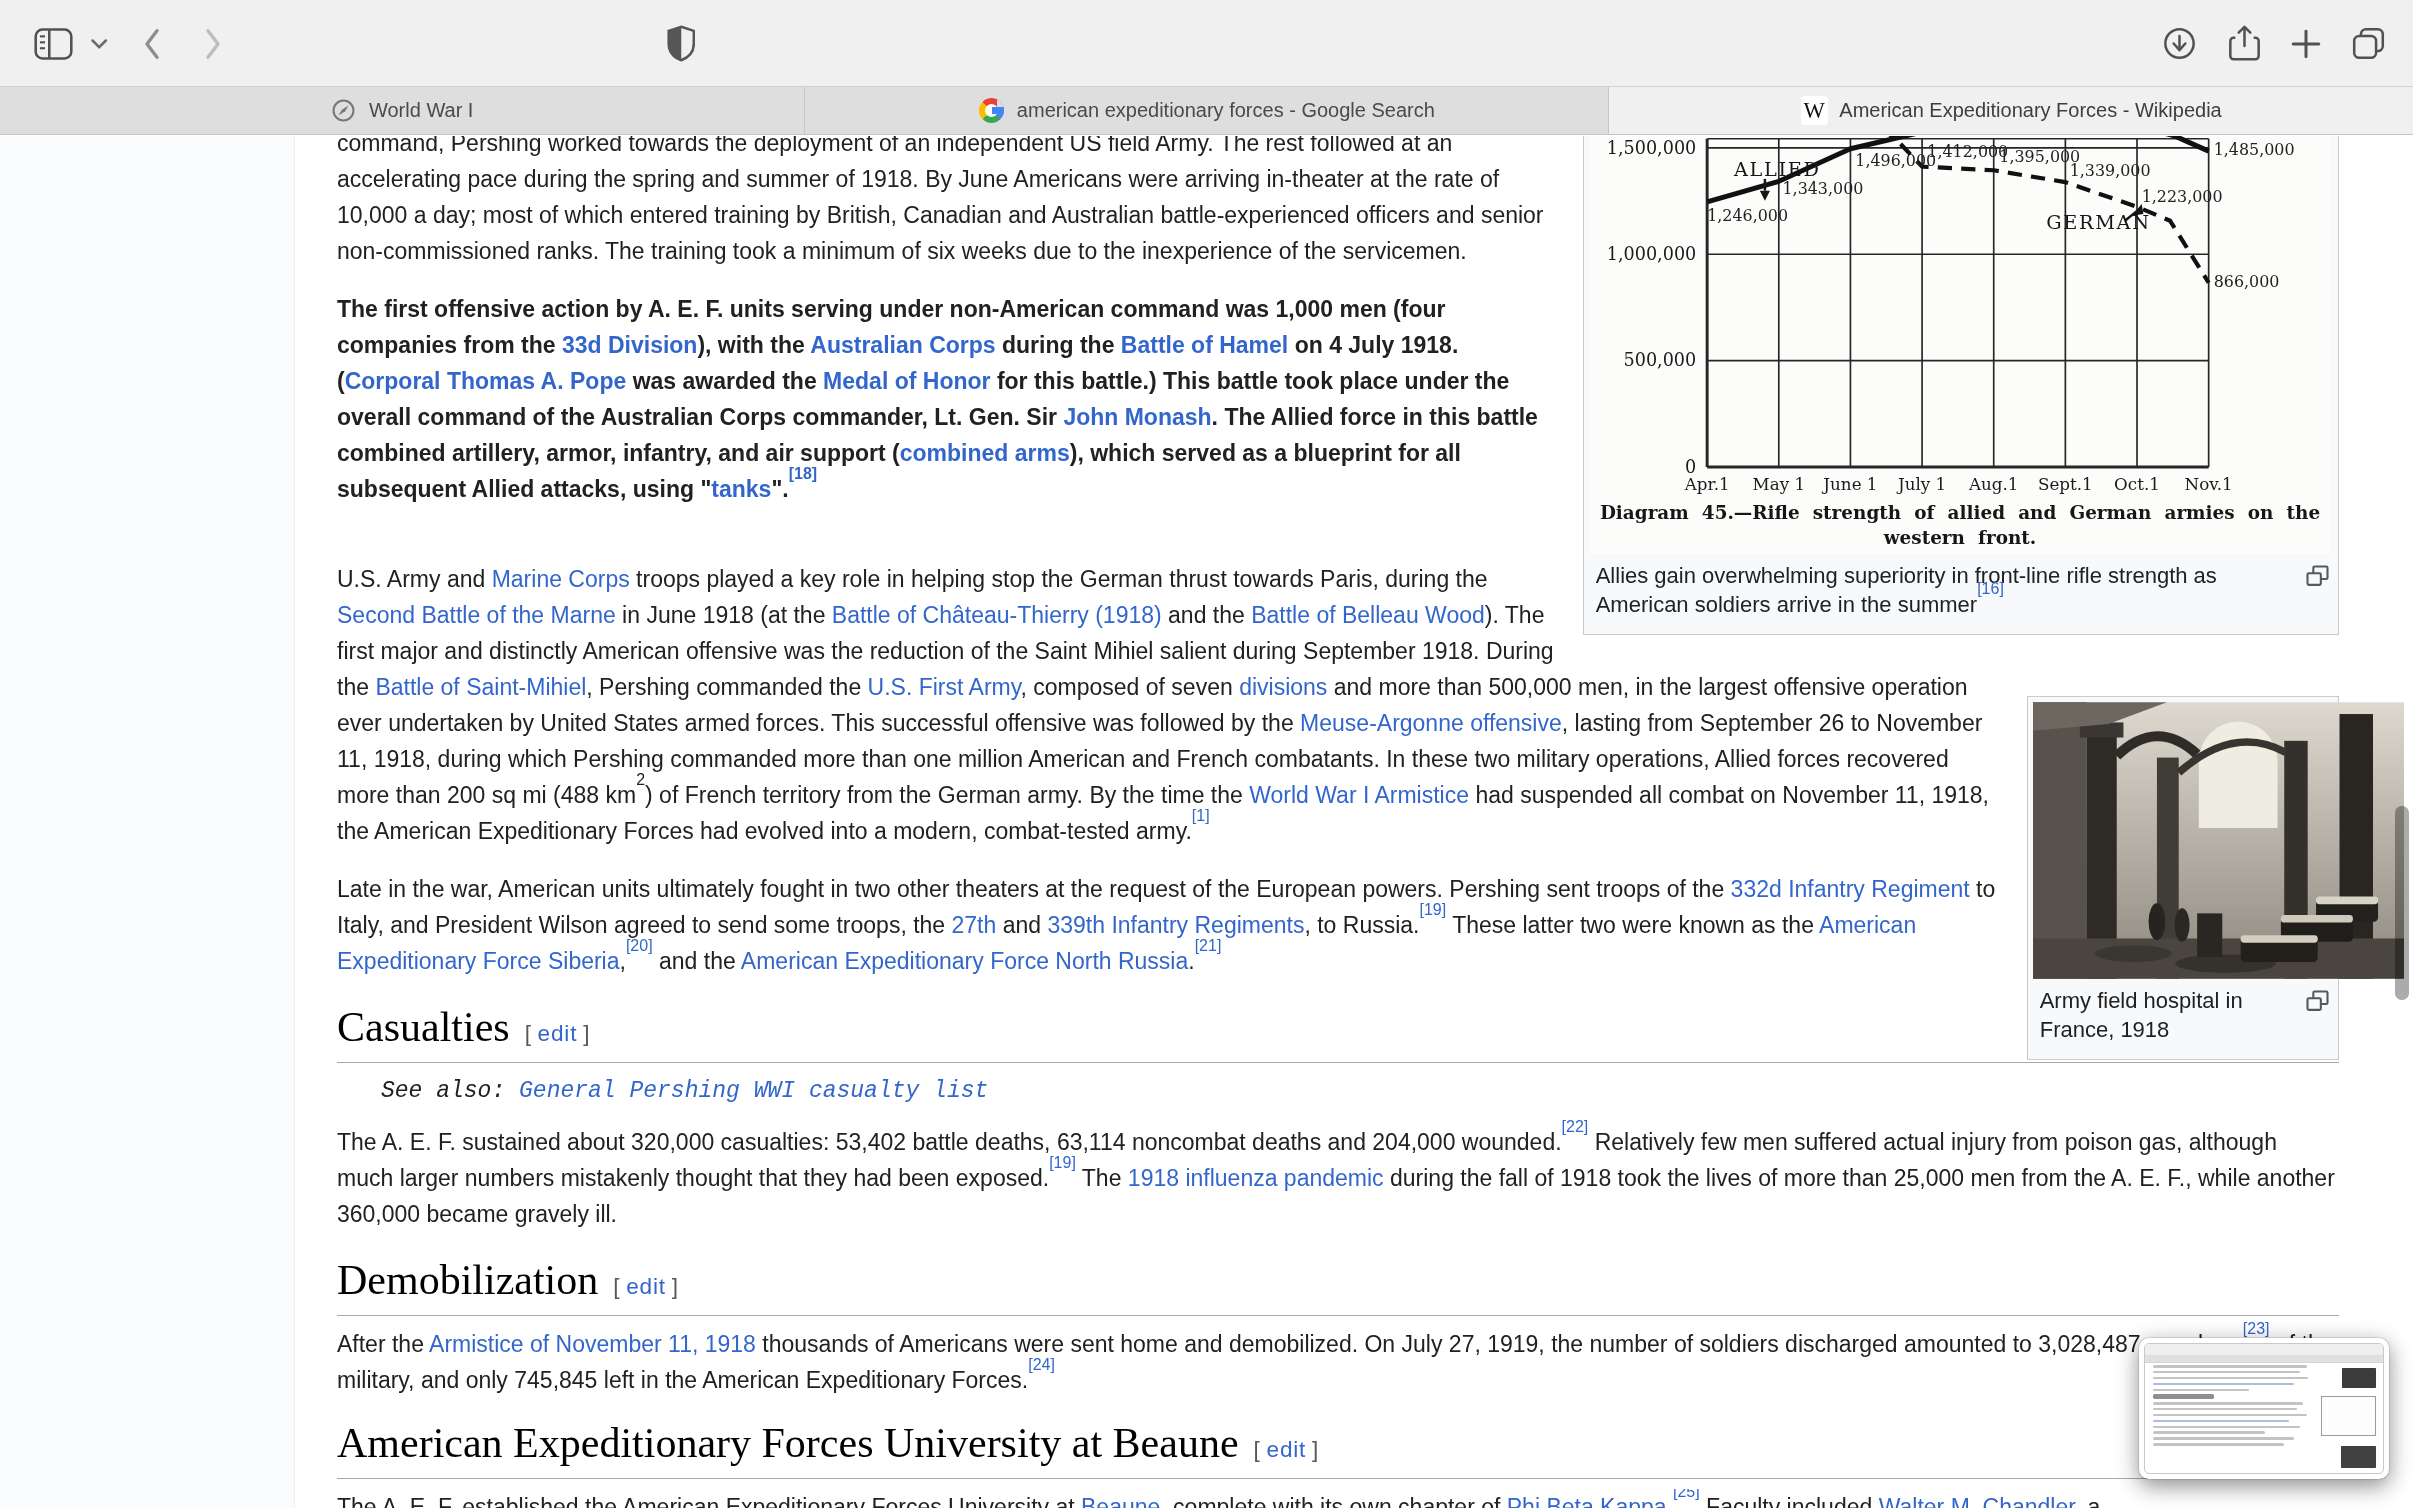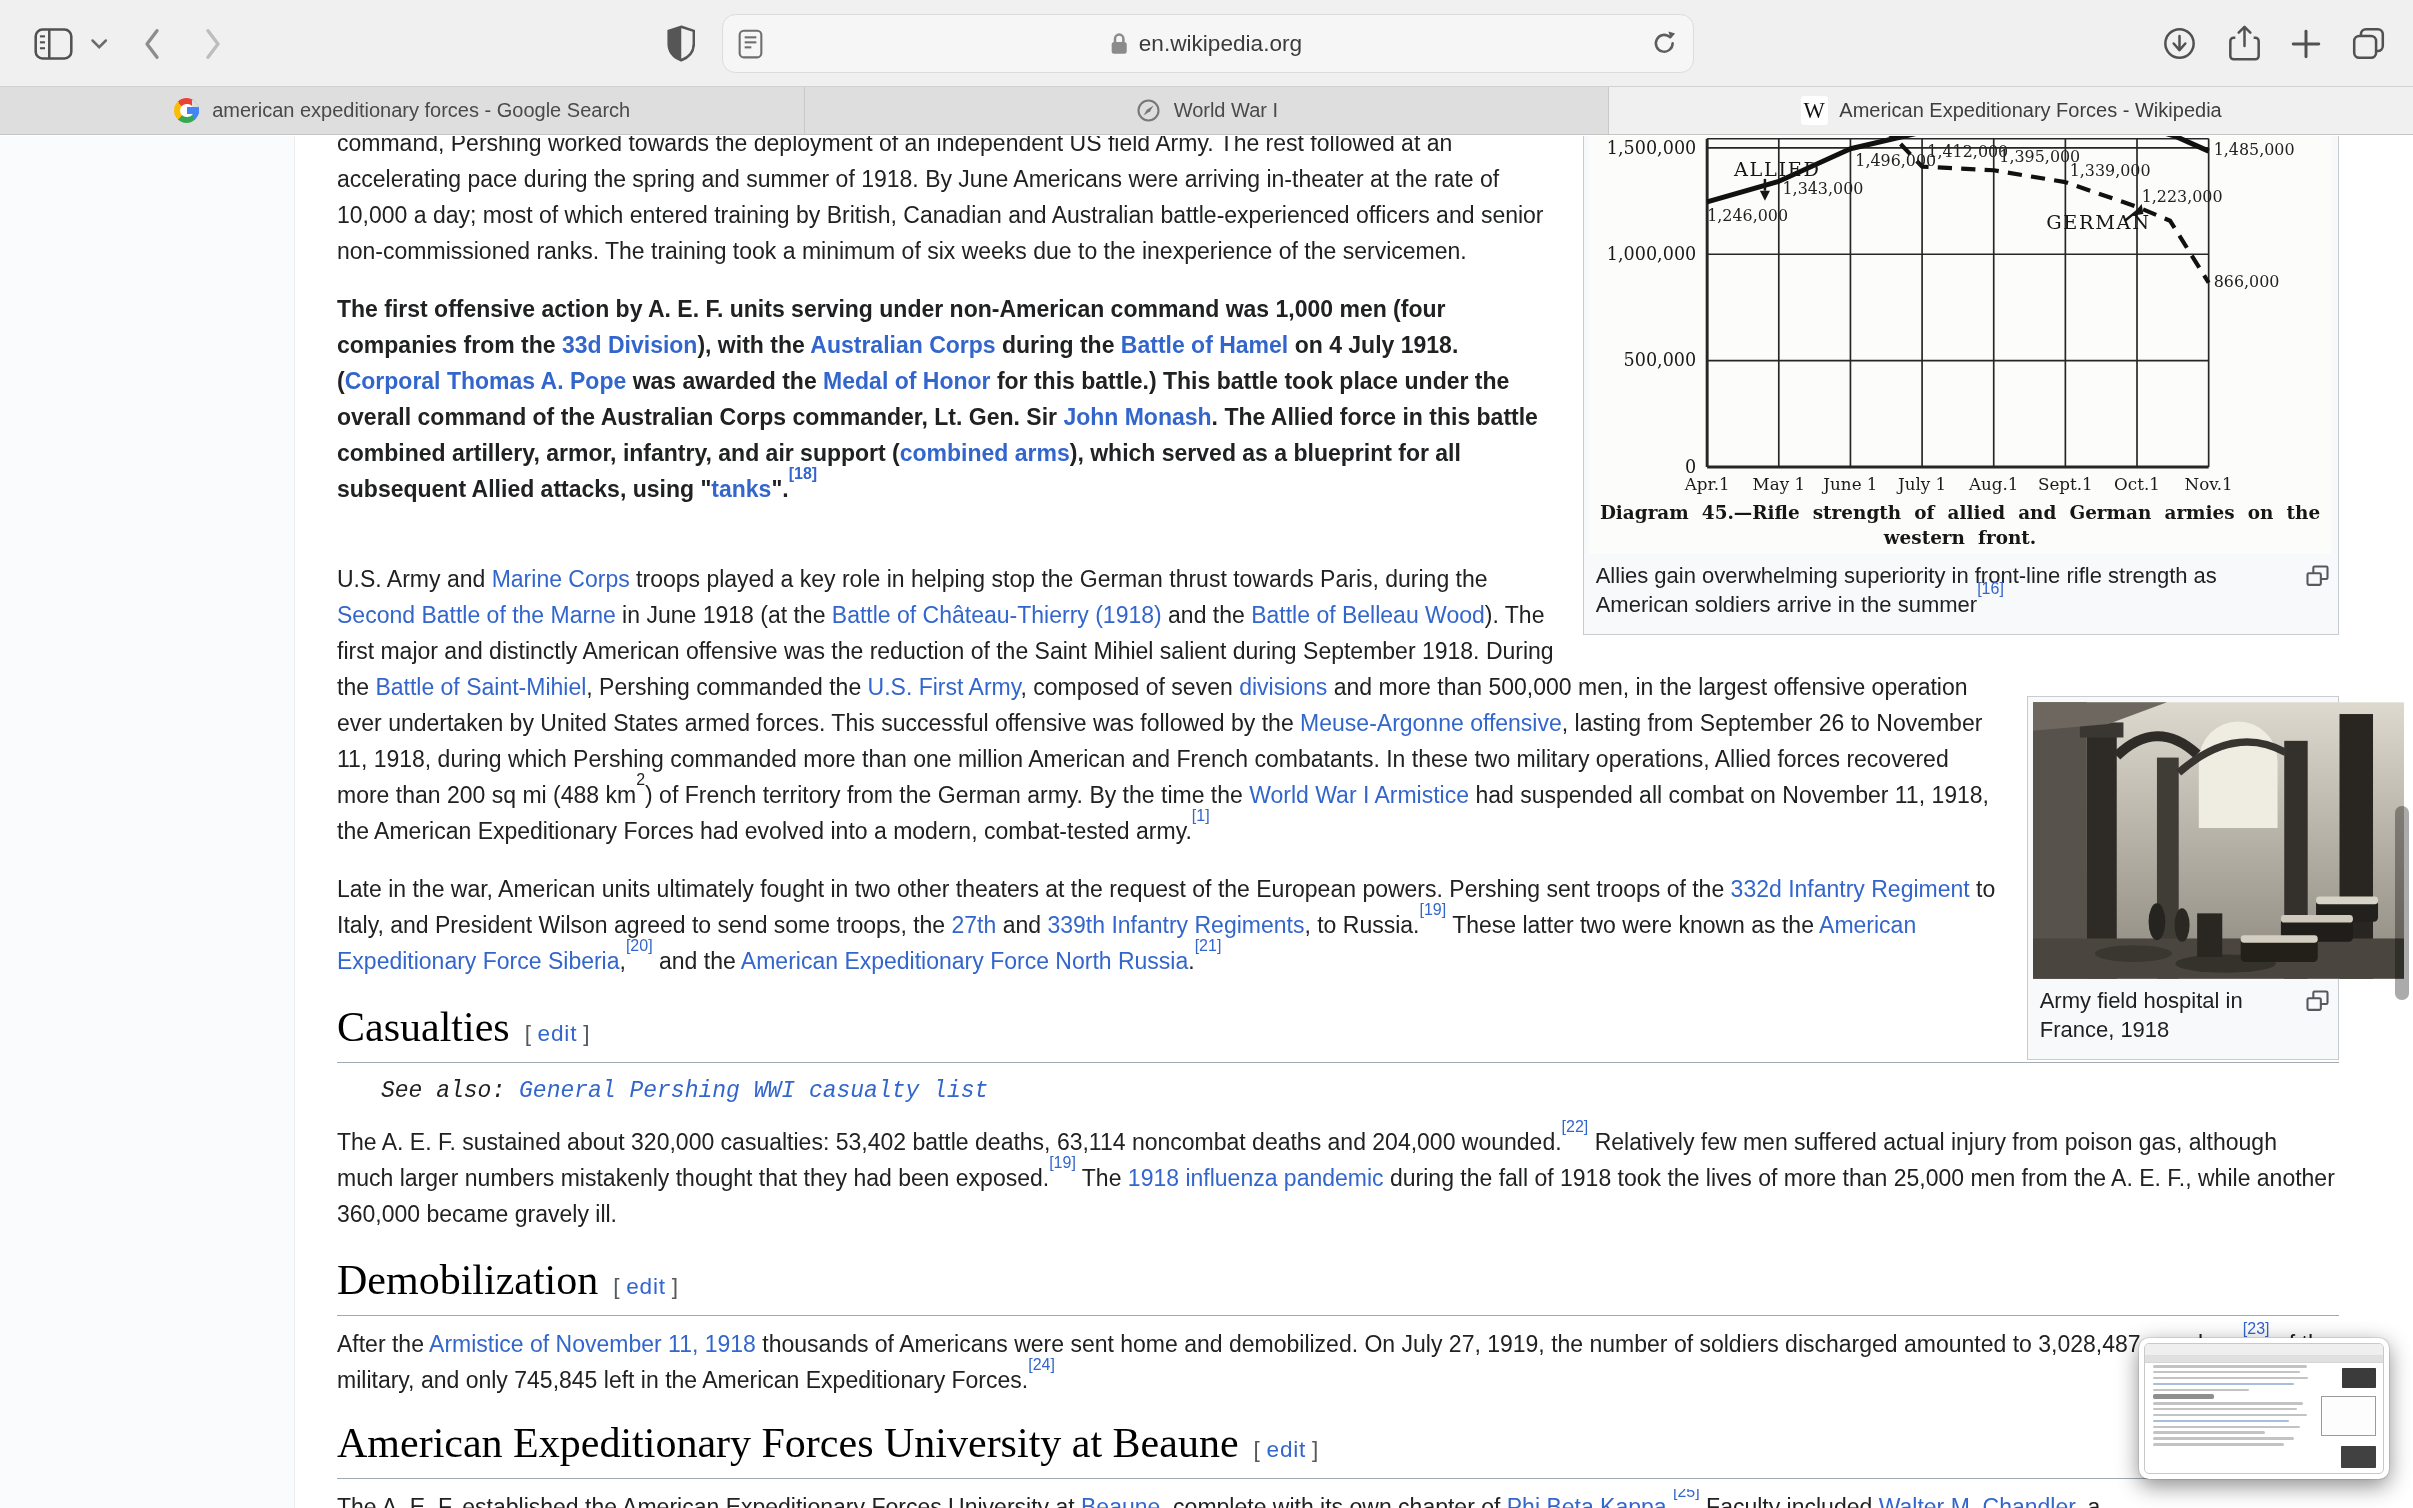--- a/index.html
+++ b/index.html
@@ -100,39 +100,20 @@
       <polyline points="6,4 18,20 6,36" fill="none" stroke="#bdbdbd" stroke-width="4" stroke-linecap="round" stroke-linejoin="round"></polyline>
     </svg>
   </div>
   <div class="tbtn" style="left:659px; width:44px;">
     <svg width="28.5" height="37" viewBox="0 0 34 44">
       <path d="M17 2 L32 7 V22 C32 33 25 39 17 42 C9 39 2 33 2 22 V7 Z" fill="none" stroke="#565656" stroke-width="3"></path>
       <path d="M17 2 L2 7 V22 C2 33 9 39 17 42 Z" fill="#565656"></path>
     </svg>
   </div>
 
-  <div class="url-field">
-    <svg width="25" height="30" viewBox="0 0 30 36" style="margin-left:15px;">
-      <rect x="2" y="2" width="26" height="32" rx="5" fill="none" stroke="#6e6e6e" stroke-width="2.5"></rect>
-      <line x1="8" y1="10" x2="22" y2="10" stroke="#6e6e6e" stroke-width="2.5"></line>
-      <line x1="8" y1="16" x2="22" y2="16" stroke="#6e6e6e" stroke-width="2.5"></line>
-      <line x1="8" y1="22" x2="16" y2="22" stroke="#6e6e6e" stroke-width="2.5"></line>
-    </svg>
-    <div class="url-center">
-      <svg width="18.4" height="23.5" viewBox="0 0 22 28">
-        <rect x="2" y="12" width="18" height="14" rx="3" fill="#8b8b8b"></rect>
-        <path d="M6 12 V8 a5 5 0 0 1 10 0 V12" fill="none" stroke="#8b8b8b" stroke-width="3"></path>
-      </svg>
-      <span class="url-text">en.wikipedia.org</span>
-    </div>
-    <svg width="28.5" height="28.5" viewBox="0 0 34 34" style="margin-right:15px;">
-      <path d="M27 17 a10 10 0 1 1 -3.2 -7.3" fill="none" stroke="#5d5d5d" stroke-width="3" stroke-linecap="round"></path>
-      <polygon points="22,3 30,5.5 24.5,11.5" fill="#5d5d5d"></polygon>
-    </svg>
-  </div>
 
   <div class="tbtn" style="left:2159px; width:40px;">
     <svg width="35" height="35" viewBox="0 0 42 42">
       <circle cx="21" cy="21" r="17" fill="none" stroke="#515151" stroke-width="3"></circle>
       <line x1="21" y1="12" x2="21" y2="27" stroke="#515151" stroke-width="3" stroke-linecap="round"></line>
       <polyline points="14,21 21,29 28,21" fill="none" stroke="#515151" stroke-width="3" stroke-linecap="round" stroke-linejoin="round"></polyline>
     </svg>
   </div>
   <div class="tbtn" style="left:2224px; width:40px;">
     <svg width="35" height="39" viewBox="0 0 42 46">
@@ -149,38 +130,38 @@
   </div>
   <div class="tbtn" style="left:2346px; width:44px;">
     <svg width="37" height="37" viewBox="0 0 44 44">
       <rect x="13" y="5" width="26" height="26" rx="6" fill="none" stroke="#515151" stroke-width="3"></rect>
       <rect x="5" y="13" width="26" height="26" rx="6" fill="#f1f0f1" stroke="#515151" stroke-width="3"></rect>
     </svg>
   </div>
 </div>
 
 <div class="tabbar">
+  <div class="tab">
+    <span class="favicon">
+      <svg width="25" height="25" viewBox="0 0 30 30">
+        <circle cx="15" cy="15" r="12" fill="none" stroke="#787878" stroke-width="2.5"></circle>
+        <path d="M21 9 L17 16 L9 21 L13 14 Z" fill="#787878"></path>
+      </svg>
+    </span>
+    <span>World War I</span>
+  </div>
   <div class="tab">
     <span class="favicon">
       <span class="g-icon">
           <span class="g-hole"></span>
           <span class="g-bar"></span>
           <span class="g-notch"></span>
         </span>
     </span>
     <span>american expeditionary forces - Google Search</span>
-  </div>
-  <div class="tab">
-    <span class="favicon">
-      <svg width="25" height="25" viewBox="0 0 30 30">
-        <circle cx="15" cy="15" r="12" fill="none" stroke="#787878" stroke-width="2.5"></circle>
-        <path d="M21 9 L17 16 L9 21 L13 14 Z" fill="#787878"></path>
-      </svg>
-    </span>
-    <span>World War I</span>
   </div>
   <div class="tab active">
     <span class="favicon">
       <span class="w-icon">W</span>
     </span>
     <span>American Expeditionary Forces - Wikipedia</span>
   </div>
 </div>
 
 <div class="page-content">

